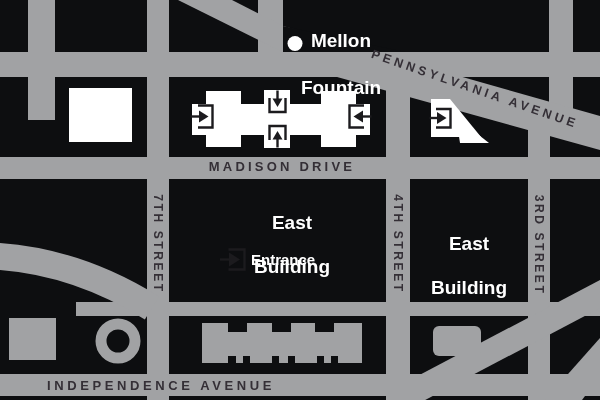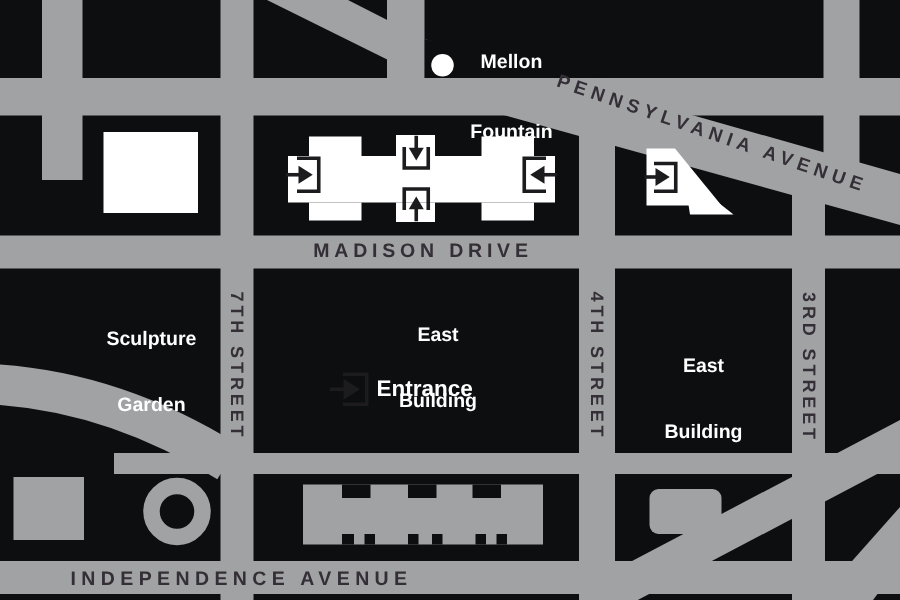--- a/index.html
+++ b/index.html
@@ -12,21 +12,21 @@
   .st{fill:var(--street,#a1a2a4);}
   .stk{stroke:var(--street,#a1a2a4);fill:none;}
   .bk{fill:var(--block,#0d0e10);}
   .bw{fill:var(--bldg,#ffffff);}
   .gb{fill:var(--street,#a1a2a4);}
   .ic{stroke:var(--icon,#1c1b1e);fill:none;stroke-width:2.4;}
   .ich{fill:var(--icon,#1c1b1e);stroke:none;}
   .lbl{position:absolute;font-weight:bold;white-space:pre;color:var(--darklabel,#342f36);}
   .street-lbl{font-size:13px;letter-spacing:3.6px;text-align:center;line-height:16px;}
   .vert{transform:rotate(90deg);font-size:12px;letter-spacing:2.6px;width:140px;text-align:center;line-height:16px;}
-  .white-lbl{color:var(--whitelabel,#ffffff);text-align:center;font-size:13px;line-height:14.5px;}
+  .white-lbl{color:var(--whitelabel,#ffffff);text-align:center;font-size:19px;line-height:14.5px;}
 </style>
 </head>
 <body>
 
 <div id="map">
 
   <svg id="shapes" width="600" height="400" viewBox="0 0 600 400">
 
     <rect class="st" x="28" y="0" width="27" height="120"></rect>
     <rect class="st" x="258" y="0" width="25" height="52"></rect>
@@ -113,24 +113,20 @@
   <div class="lbl street-lbl" style="left:192px;top:159px;width:180px;font-size:13px;letter-spacing:3.2px;">MADISON DRIVE</div>
   <div class="lbl" style="left:374px;top:47px;font-size:12.5px;letter-spacing:3.6px;transform:rotate(19deg);transform-origin:0 0;">PENNSYLVANIA AVENUE</div>
   <div class="lbl vert" style="left:88px;top:236px;">7TH STREET</div>
   <div class="lbl vert" style="left:328px;top:236px;">4TH STREET</div>
   <div class="lbl vert" style="left:469px;top:237px;">3RD STREET</div>
 
   <div class="lbl white-lbl" style="left:276px;top:2px;width:130px;line-height:15.5px;">
     <span style="display:block">Mellon</span>
     <span style="display:block">Fountain</span>
   </div>
-  <div class="lbl white-lbl" style="left:33px;top:190px;width:136px;">
-    <span style="display:block">Sculpture</span>
-    <span style="display:block">Garden</span>
-  </div>
   <div class="lbl white-lbl" style="left:224px;top:187px;width:136px;">
     <span style="display:block">East</span>
     <span style="display:block">Building</span>
   </div>
   <div class="lbl white-lbl" style="left:401px;top:208px;width:136px;">
     <span style="display:block">East</span>
     <span style="display:block">Building</span>
   </div>
   <div class="lbl" style="left:251px;top:251px;font-size:15px;color:var(--whitelabel,#ffffff);">Entrance</div>
 

